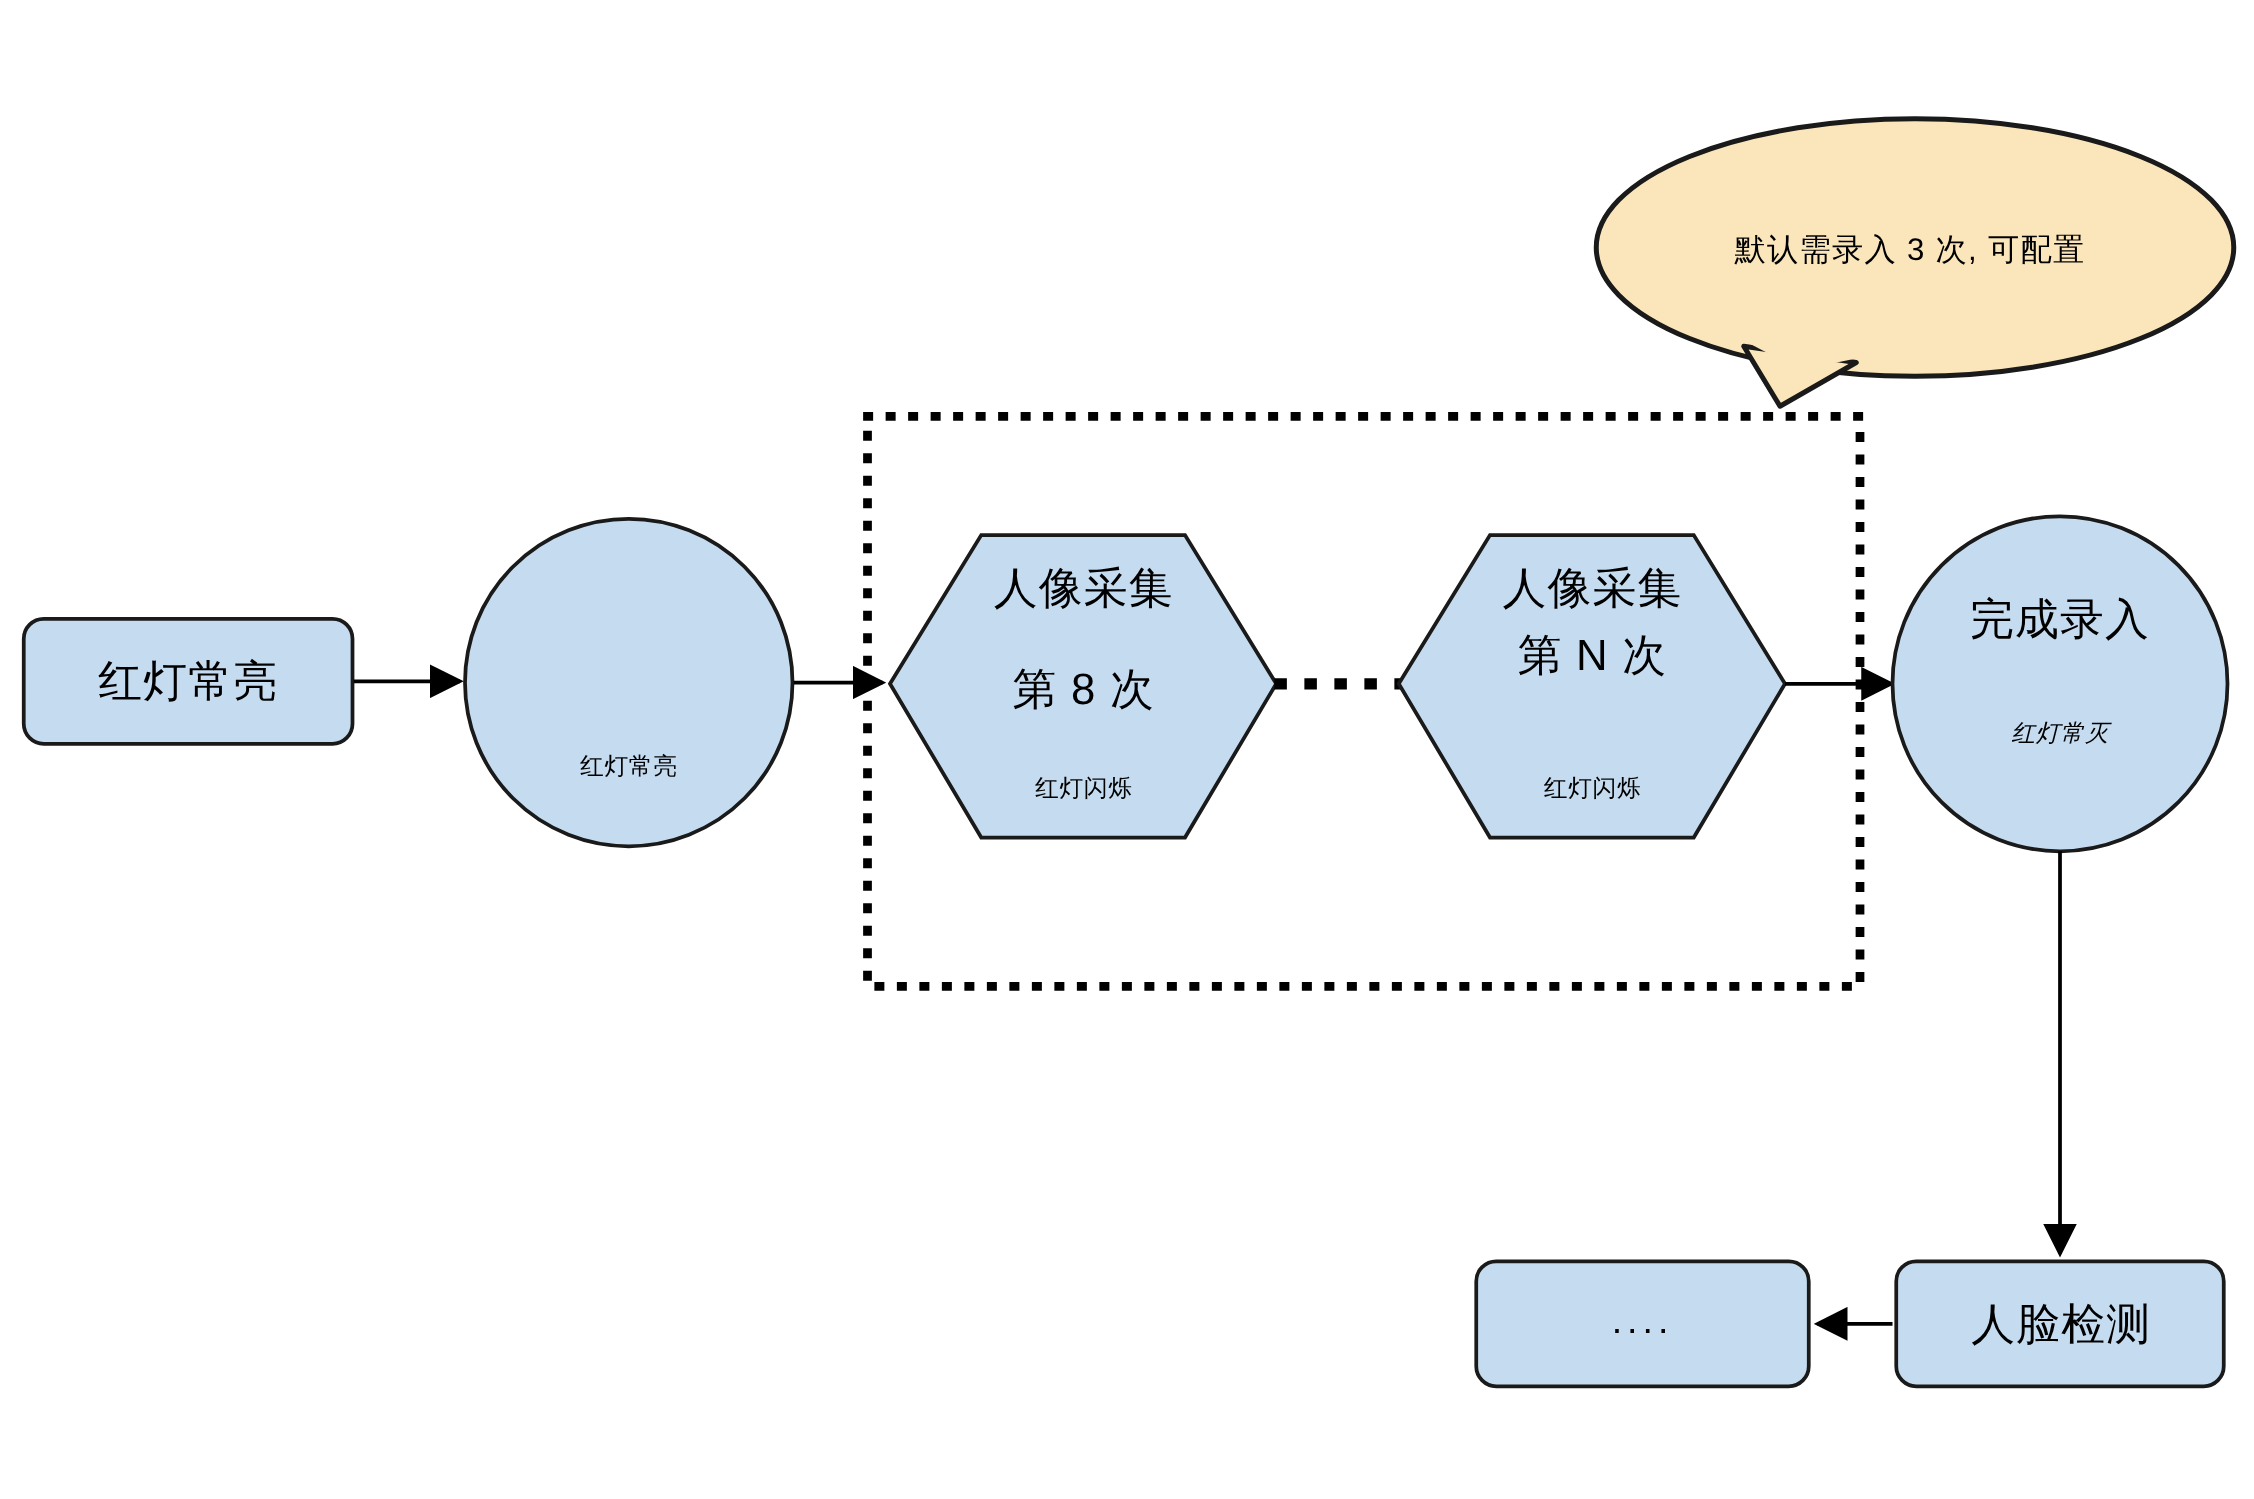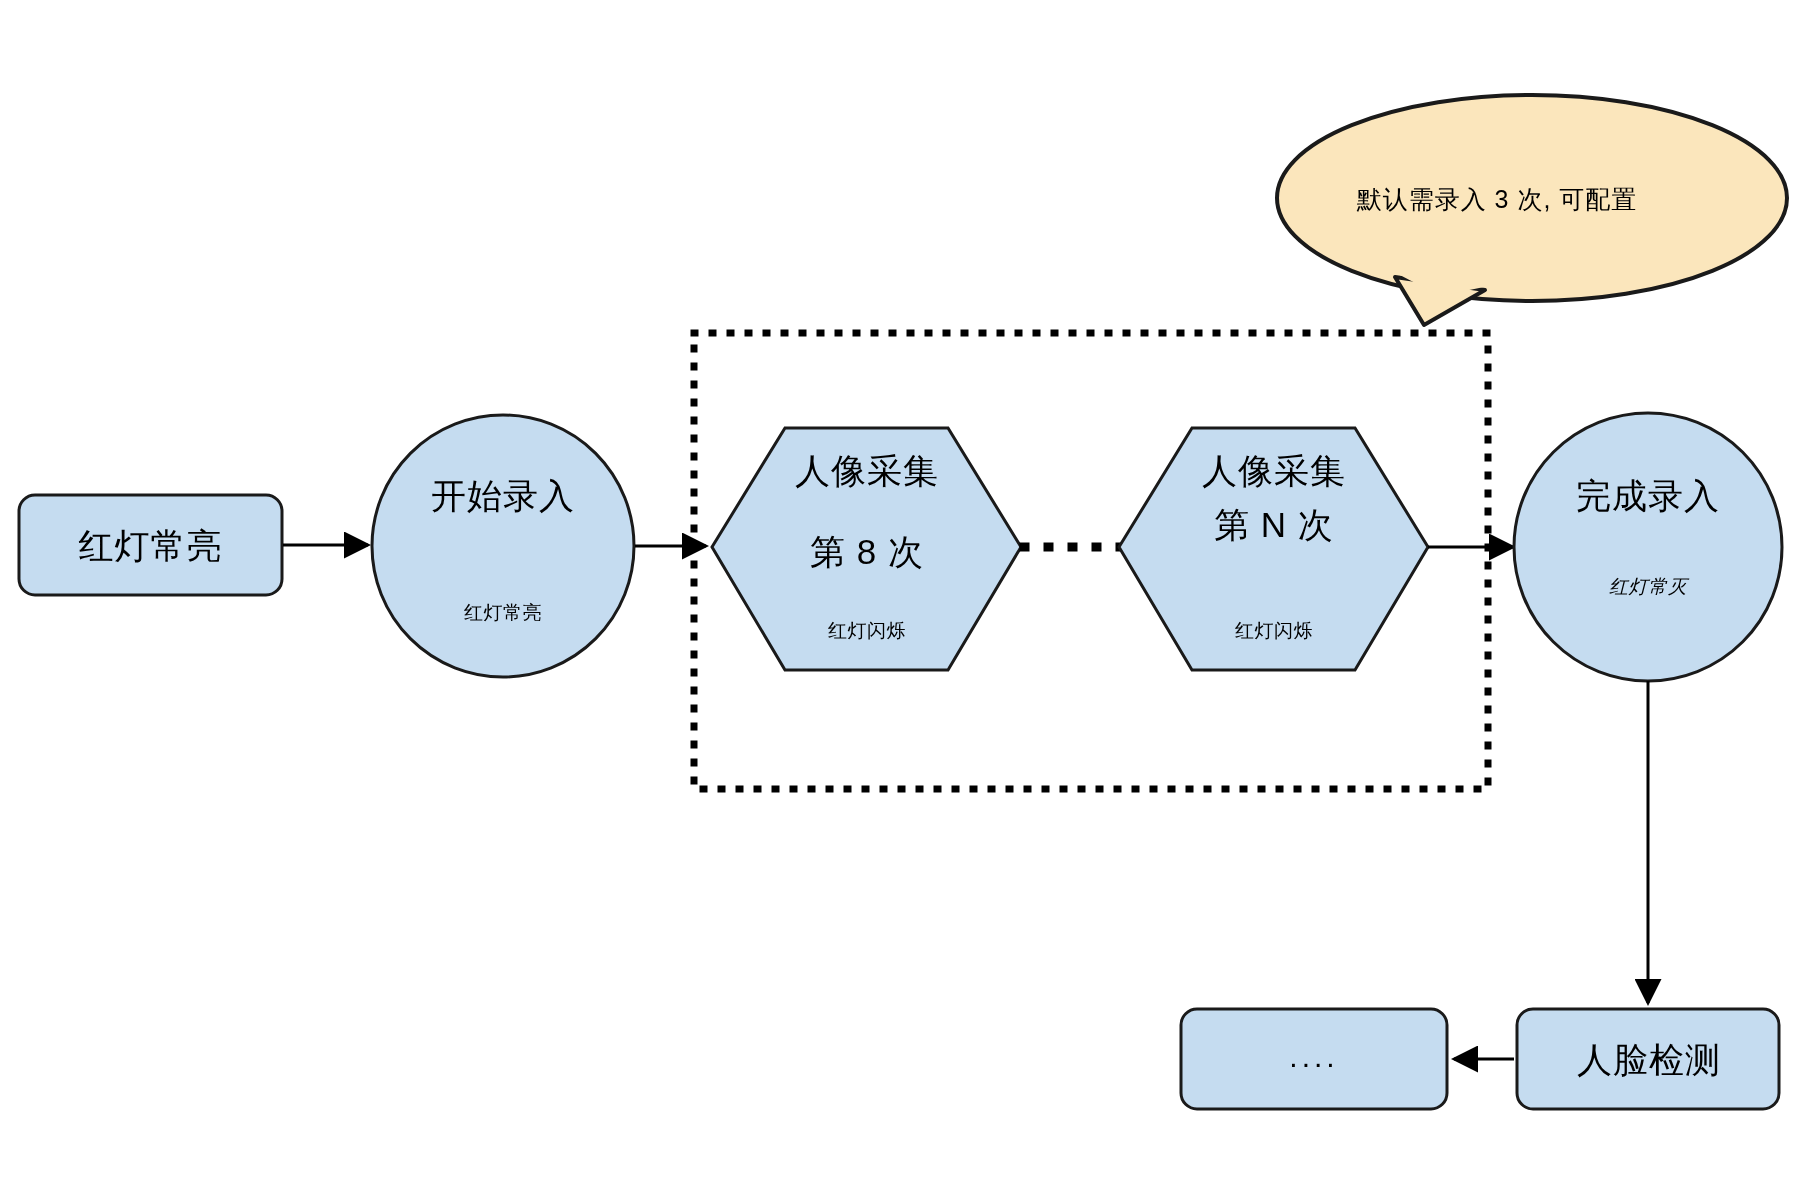--- a/index.html
+++ b/index.html
@@ -95,33 +95,32 @@
 
     <ellipse cx="1532" cy="198" rx="255" ry="103" fill="#fbe6bc" stroke="#1a1a1a" stroke-width="4"></ellipse>
 
     <polygon points="1395,277 1424,325 1485,290" fill="#fbe6bc" stroke="#1a1a1a" stroke-width="4" stroke-linejoin="round"></polygon>
 
     <polygon points="1398,274 1484,287 1440,296" fill="#fbe6bc" stroke="none"></polygon>
   </svg>
 
   <div class="node-label title-text" style="left:19px; top:527px; width:263px;">红灯常亮</div>
 
-  <div class="node-label title-text" style="left:373px; top:477px; width:260px;">开始录入</div>
   <div class="node-label sub-text" style="left:373px; top:600px; width:260px;font-family:Liberation Mono, monospace;">红灯常亮</div>
 
   <div class="node-label title-text" style="left:712px; top:452px; width:310px;">人像采集</div>
   <div class="node-label title-text" style="left:712px; top:533px; width:310px;">第 8 次</div>
   <div class="node-label sub-text" style="left:712px; top:618px; width:310px;">红灯闪烁</div>
 
   <div class="node-label title-text" style="left:1119px; top:452px; width:310px;">人像采集</div>
   <div class="node-label title-text" style="left:1119px; top:506px; width:310px;">第 N 次</div>
   <div class="node-label sub-text" style="left:1119px; top:618px; width:310px;">红灯闪烁</div>
 
   <div class="node-label title-text" style="left:1518px; top:477px; width:260px;">完成录入</div>
   <div class="node-label sub-text" style="left:1518px; top:574px; width:260px;font-style:italic;">红灯常灭</div>
 
   <div class="node-label title-text" style="left:1517px; top:1041px; width:264px;">人脸检测</div>
 
   <div class="node-label dots-text" style="left:1181px; top:1040px; width:266px;">....</div>
 
-  <div class="node-label callout-text" style="left:1277px; top:183px; width:440px;">默认需录入 3 次, 可配置</div>
+  <div class="node-label callout-text" style="left:1277px; top:183px; width:440px;padding-left:31px;">默认需录入 3 次, 可配置</div>
 
 </div>
 
 </body></html>

